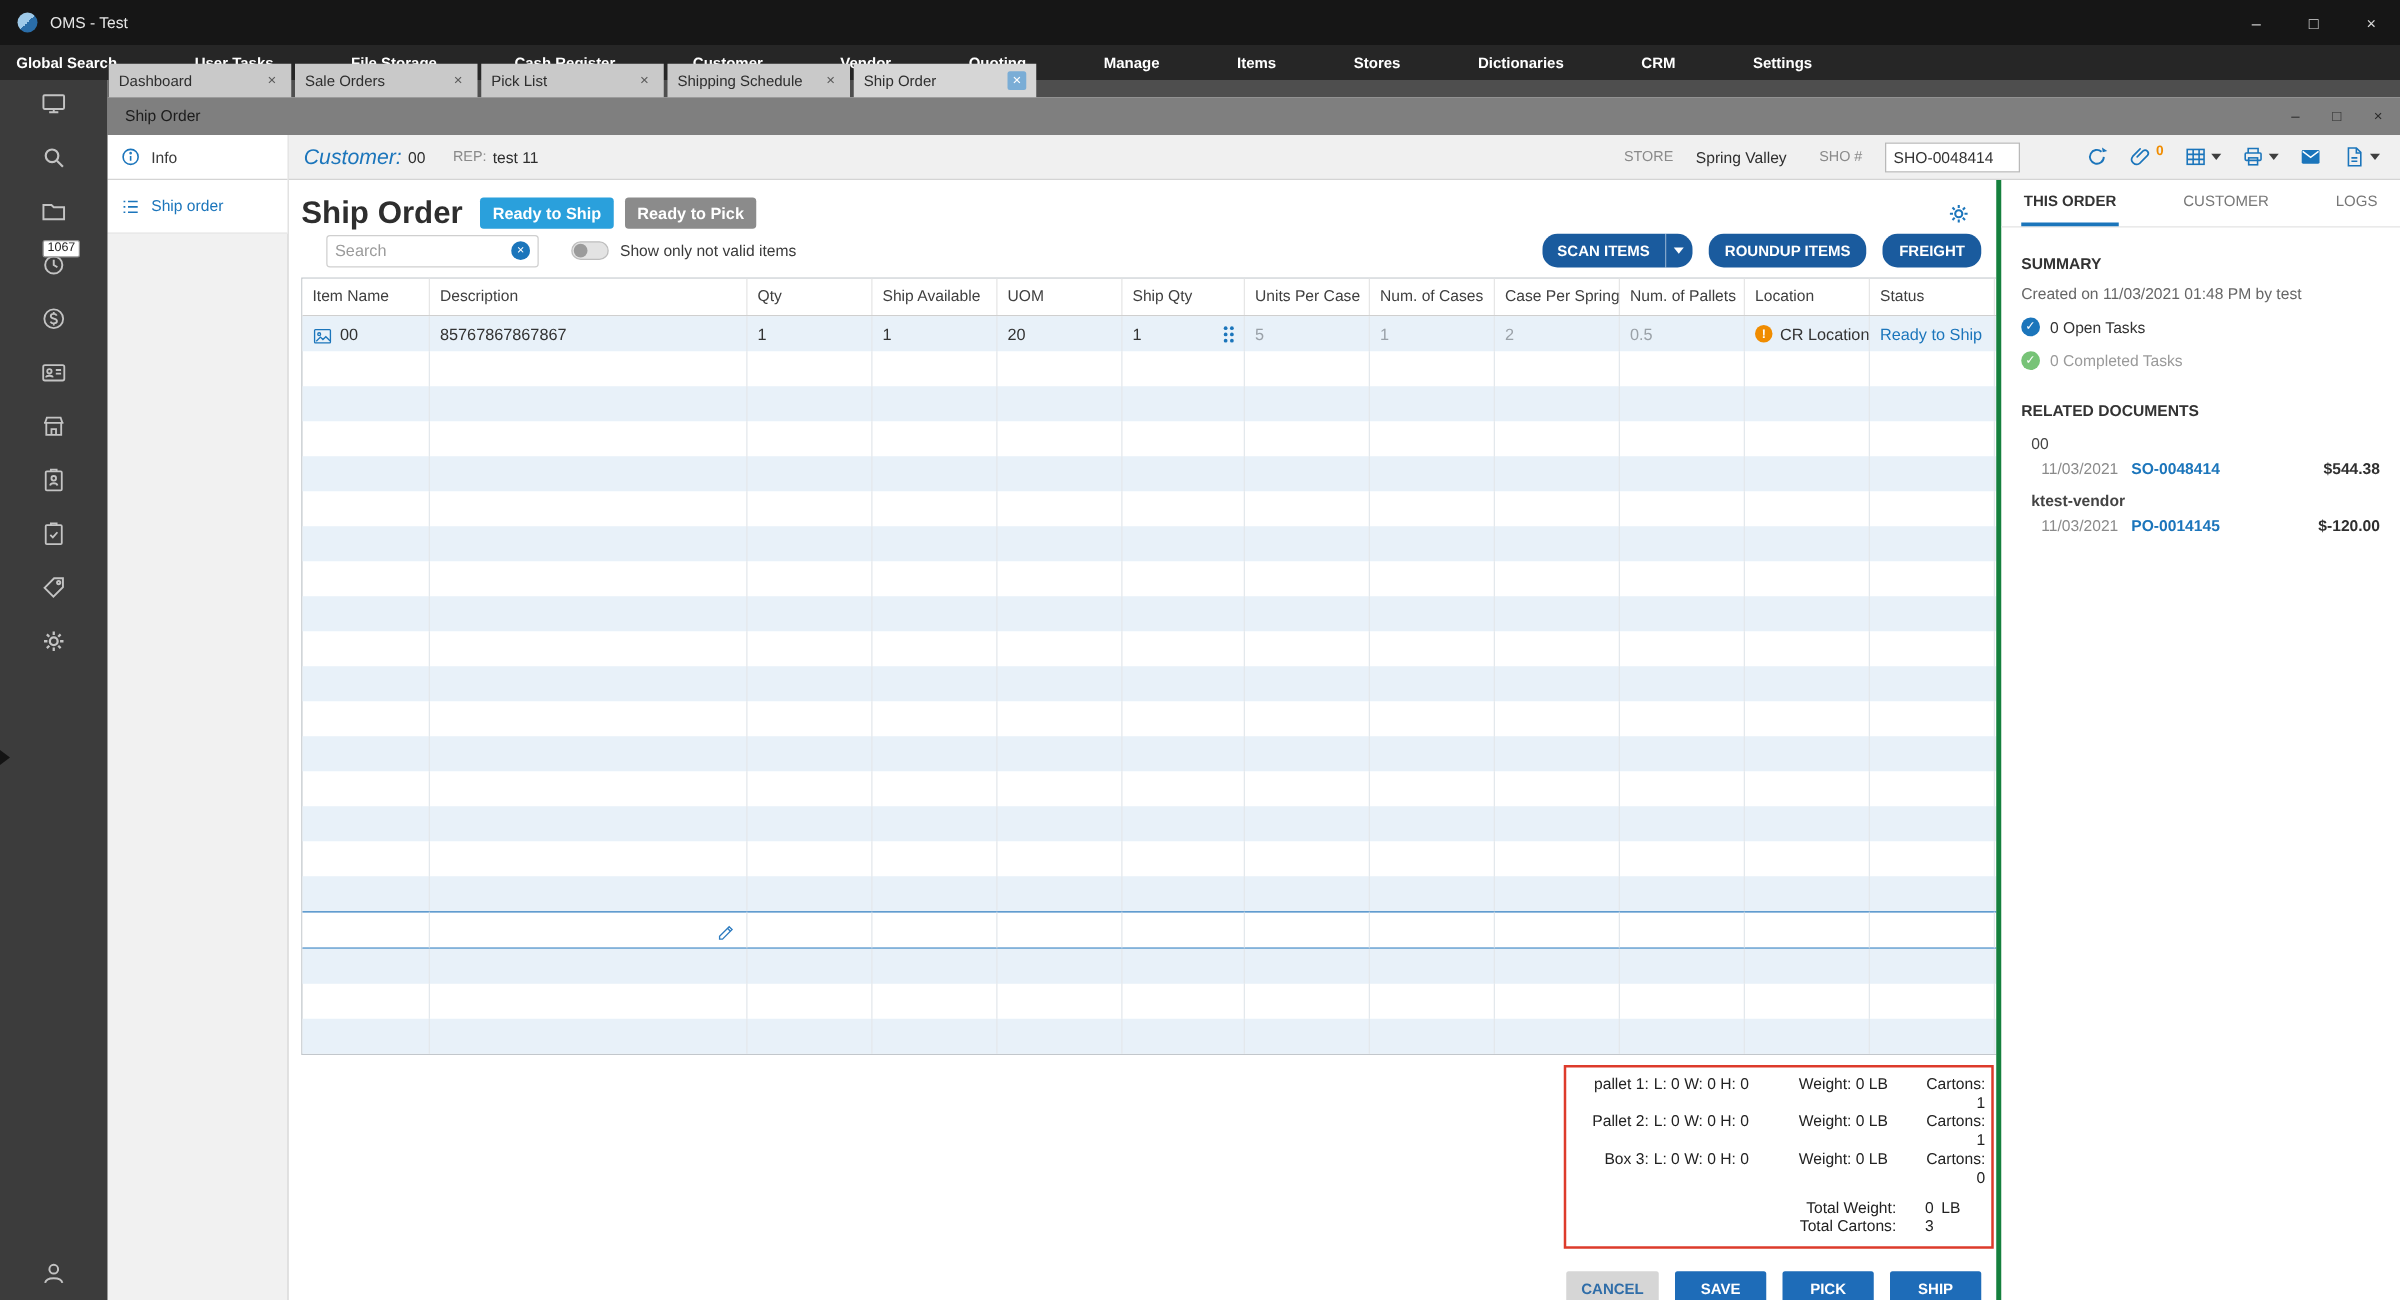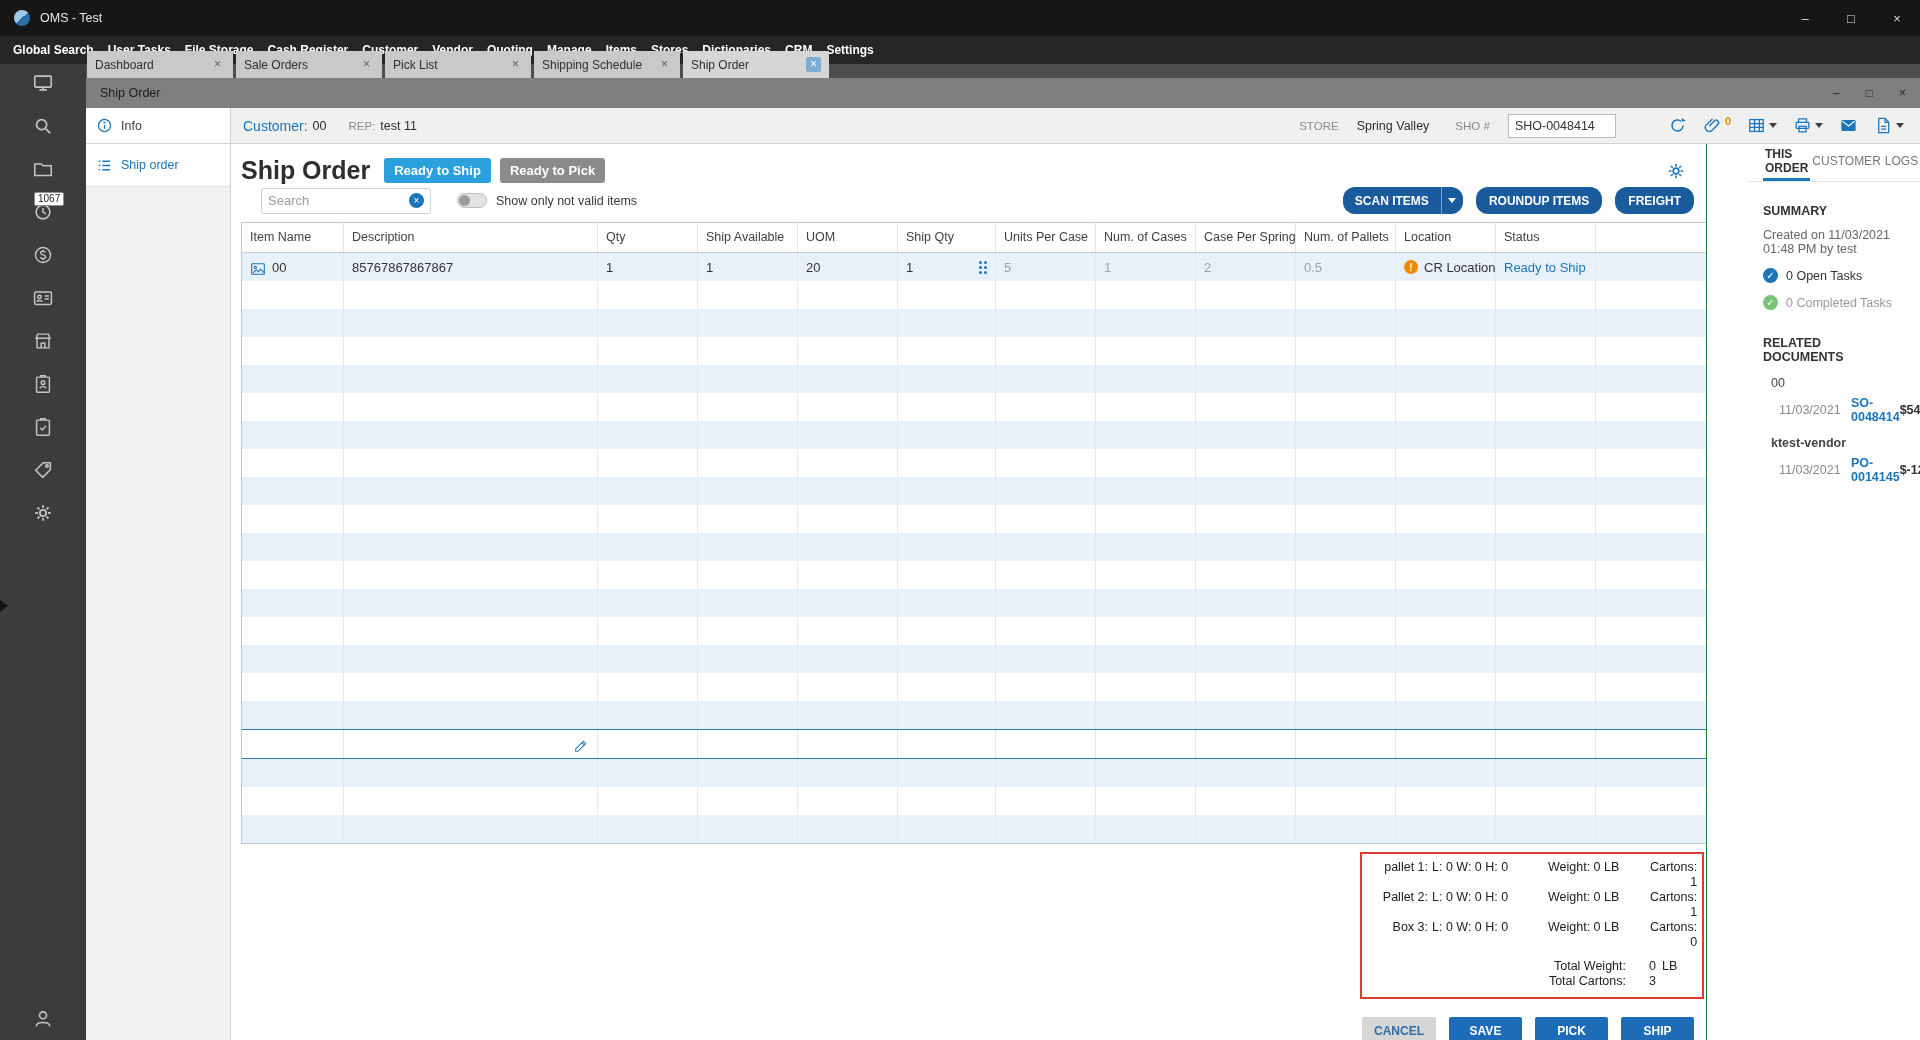--- a/index.html
+++ b/index.html
@@ -12,21 +12,21 @@
   body{font-family:"Liberation Sans","DejaVu Sans",sans-serif;font-size:13px;color:#333;background:#fff;overflow:hidden;}
 
   
   .titlebar{height:36px;background:#161616;display:flex;align-items:center;color:#e6e6e6;}
   .app-logo{width:16px;height:16px;border-radius:50%;background:linear-gradient(135deg,#9ec9e8 0 50%,#2a6da8 50% 100%);margin:0 10px 0 14px;flex:none;}
   .titlebar-title{font-size:12.5px;}
   .win-controls{margin-left:auto;display:flex;height:100%;}
   .win-btn{width:46px;display:flex;align-items:center;justify-content:center;font-size:13px;color:#d9d9d9;cursor:pointer;}
 
   
-  .menubar{height:28px;background:#262626;display:flex;align-items:center;padding-left:6px;}
+  .menubar{height:28px;background:#262626;display:flex;align-items:center;padding-left:6px;gap:48px;}
   .menu-item{color:#fff;font-size:12px;font-weight:700;padding:0 7px;line-height:28px;cursor:pointer;white-space:nowrap;}
 
   
   .shell{display:flex;height:976px;}
   .rail{width:86px;background:#3c3c3c;position:relative;display:flex;flex-direction:column;align-items:center;padding-top:8px;gap:21px;flex:none;}
   .rail-icon{color:#c3c3c3;width:22px;height:22px;position:relative;cursor:pointer;flex:none;}
   .rail-badge{position:absolute;top:-9px;left:2px;background:#fff;border:1px solid #8f8f8f;color:#222;font-size:10px;line-height:12px;padding:0 3px;border-radius:2px;white-space:nowrap;}
   .rail-bottom{position:absolute;bottom:10px;left:50%;transform:translateX(-50%);}
   .expander{position:absolute;left:0;top:536px;width:0;height:0;border-top:6px solid transparent;border-bottom:6px solid transparent;border-left:8px solid #141414;cursor:pointer;}
   .shell-right{flex:1;display:flex;flex-direction:column;min-width:0;}
@@ -52,21 +52,21 @@
   .sidebar-top{background:#fff;border-bottom:1px solid #e2e2e2;}
   .side-item{display:flex;align-items:center;gap:8px;padding:0 10px;cursor:pointer;}
   .side-item.info{height:36px;border-bottom:1px solid #d4d4d4;color:#3a3a3a;font-size:12.5px;}
   .side-item.shiporder{height:42px;color:var(--accent);font-size:12.5px;}
   .side-icon{width:17px;height:17px;color:var(--accent);flex:none;}
 
   
   .workarea{flex:1;display:flex;flex-direction:column;min-width:0;background:#fff;}
   .header-strip{height:36px;background:#f0f0f0;border-bottom:1px solid #d4d4d4;display:flex;align-items:center;padding:0 12px;flex:none;}
   .hs-item{display:flex;align-items:center;gap:5px;margin-right:22px;white-space:nowrap;}
-  .lbl-blue{color:var(--accent);font-size:14px;}
+  .lbl-blue{color:var(--accent);font-size:17px;font-style:italic;}
   .lbl-gray{color:#8a8a8a;font-size:11.5px;}
   .val{color:#2e2e2e;font-size:12.5px;}
   .hs-right{margin-left:auto;display:flex;align-items:center;gap:18px;}
   .sho-input{width:108px;height:24px;border:1px solid #b9b9b9;padding:0 6px;font-size:12.5px;font-family:inherit;color:#333;background:#fff;}
   .hdr-icons{display:flex;align-items:center;gap:16px;margin-left:34px;margin-right:4px;color:var(--accent);}
   .hdr-btn{display:flex;align-items:center;gap:3px;cursor:pointer;position:relative;}
   .hicon{width:19px;height:19px;}
   .caret{width:0;height:0;border-left:4px solid transparent;border-right:4px solid transparent;border-top:5px solid #3f3f3f;}
   .attach-count{color:var(--warning);font-size:11px;font-weight:700;transform:translateY(-5px);}
 
@@ -127,21 +127,21 @@
   .t-val{text-align:right;}
   .t-unit{padding-left:6px;}
 
   
   .footer-actions{display:flex;justify-content:flex-end;gap:13px;margin-top:18px;}
   .fbtn{min-width:73px;height:27px;border:none;border-radius:2px;font-size:12px;font-weight:700;font-family:inherit;display:flex;align-items:center;justify-content:center;padding:0 12px;cursor:pointer;}
   .fbtn.cancel{background:#d6d6d6;color:#2f6da8;}
   .fbtn.primary{background:var(--footer-button);color:#fff;}
 
   
-  .right-panel{width:214px;border-left:1px solid #15803d;background:#fff;flex:none;padding-left:40px;}
+  .right-panel{width:323px;border-left:4px solid #15803d;background:#fff;flex:none;}
   .rp-tabs{height:38px;display:flex;align-items:stretch;justify-content:space-between;padding:0 16px;border-bottom:1px solid #e3e3e3;}
   .rp-tab{display:flex;align-items:center;font-size:12px;color:#777;border-bottom:3px solid transparent;padding:0 2px;cursor:pointer;}
   .rp-tab.active{color:#333;font-weight:700;border-bottom-color:var(--accent);}
   .rp-body{padding:0 16px;}
   .rp-heading{font-size:12.5px;font-weight:700;color:#333;}
   .summary-title{margin-top:22px;}
   .created{margin-top:10px;font-size:12.5px;color:#666;}
   .task-row{display:flex;align-items:center;gap:8px;margin-top:12px;font-size:12.5px;}
   .check{width:15px;height:15px;border-radius:50%;color:#fff;font-size:10px;display:flex;align-items:center;justify-content:center;flex:none;}
   .check.blue{background:var(--accent);}

